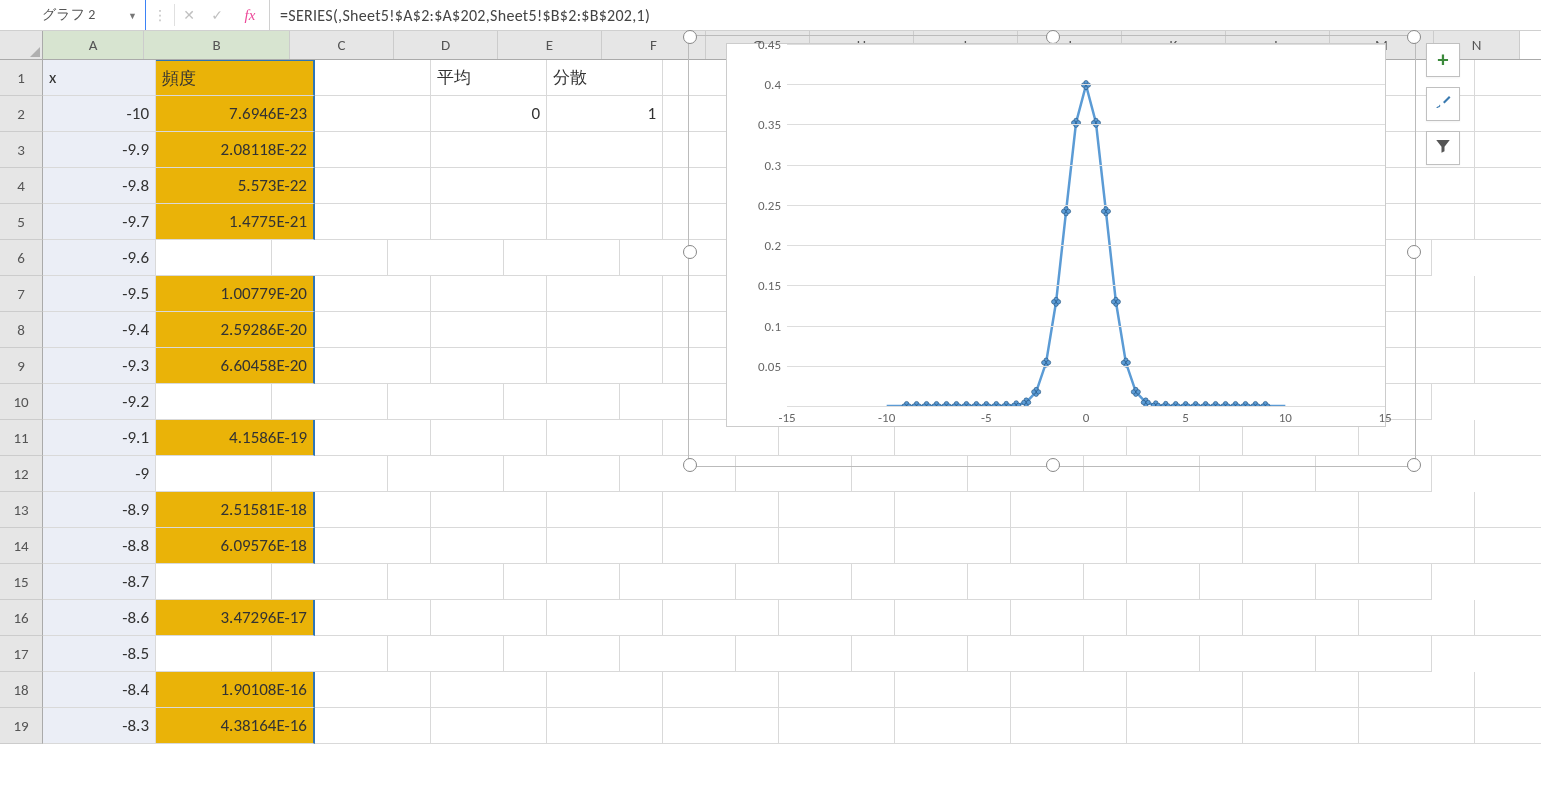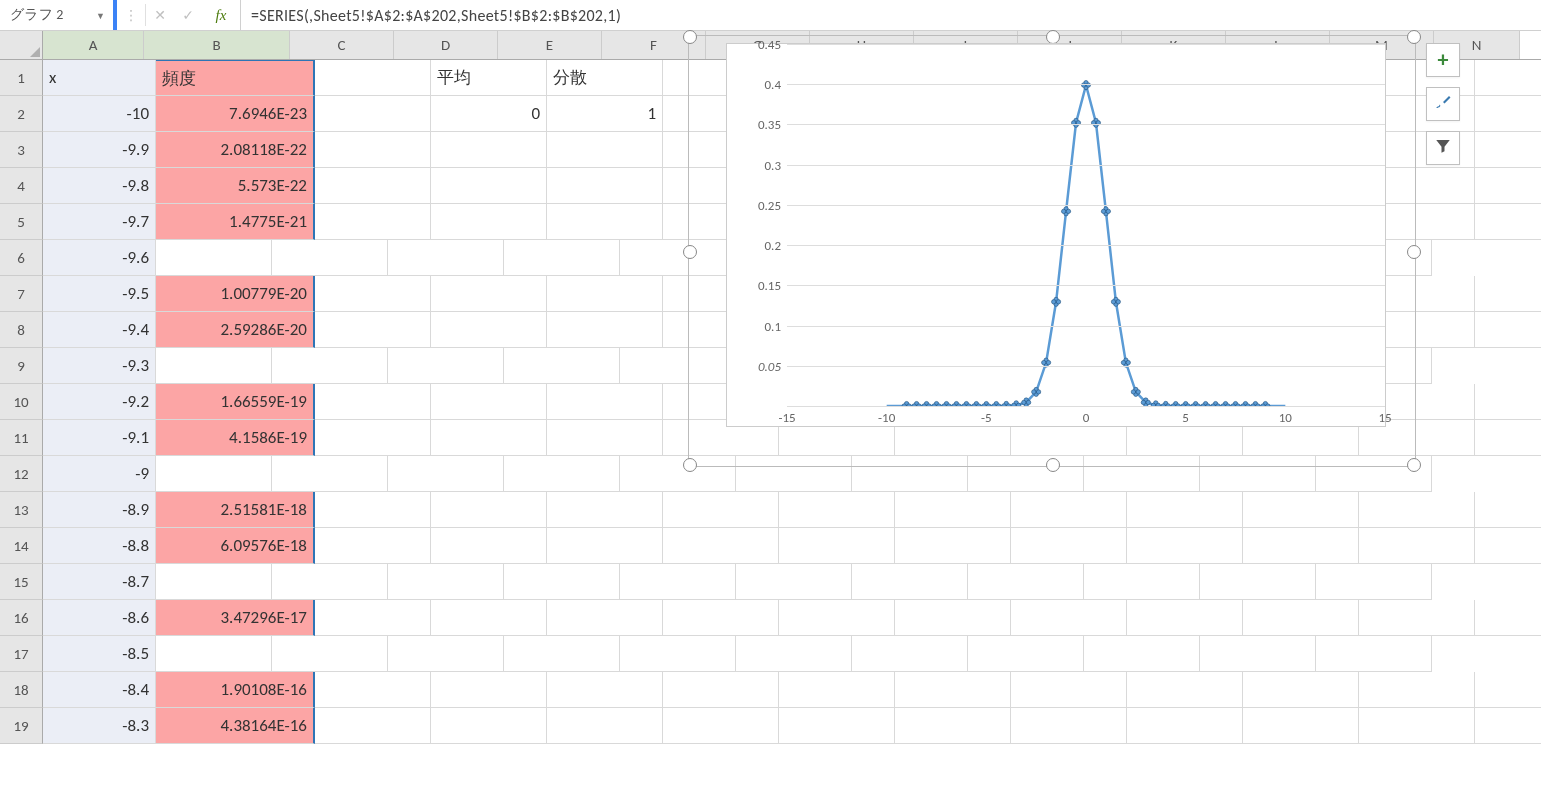--- a/index.html
+++ b/index.html
@@ -16,21 +16,22 @@
   .formula-bar {
     display: flex;
     align-items: stretch;
     height: 30px;
     border-bottom: 1px solid #d0d0d0;
     background: #ffffff;
   }
   .name-box-wrap {
     display: flex;
     align-items: center;
-    border-right: 4px solid #3b82f6;
+    border-right: 1px solid #3b82f6;
+    padding-left: 32px;
   }
   .name-box {
     width: 95px;
     padding: 0 8px 0 10px;
     color: #555;
     font-size: 14px;
     display: flex;
     align-items: center;
     justify-content: space-between;
   }
@@ -49,21 +50,21 @@
   }
   .fb-sep {
     width: 1px;
     background: #e0e0e0;
     margin: 4px 0;
   }
   .fb-btn.disabled { color: #c0c0c0; }
   .fb-btn.fx {
     font-style: italic;
     font-family: "Times New Roman", serif;
-    color: #4d7c0f;
+    color: #ec4899;
     font-size: 15px;
     border-right: 1px solid #d0d0d0;
     width: 38px;
   }
   .formula-input {
     flex: 1;
     padding: 0 10px;
     color: #444;
     font-size: 16px;
     letter-spacing: 0.3px;
@@ -147,21 +148,21 @@
     color: #333;
     overflow: hidden;
     white-space: nowrap;
     background: #fff;
   }
   .cell.right { justify-content: flex-end; }
   .cell.left  { justify-content: flex-start; }
 
   
   .col-a-cell { background: #ebeef6; }
-  .col-b-cell { background: #fca5a5; border-right: 2px solid #2e75b6; }
+  .col-b-cell { background: #eab308; border-right: 2px solid #2e75b6; }
   
   .col-b-top    { border-top: 1px solid #2e75b6; }
 
   
   .wA { width: 100px; min-width: 100px; }
   .wB { width: 145px; min-width: 145px; }
   .wStd { width: 103px; min-width: 103px; }
   .wN { width: 85px; min-width: 85px; }
 
   
@@ -458,39 +459,39 @@
           <div class="cell wStd left"></div>
           <div class="cell wStd left"></div>
           <div class="cell wStd left"></div>
           <div class="cell wStd left"></div>
         </div>
         <div class="row">
           <div class="row-head">9</div>
           <div class="cell wA col-a-cell right">
             <span>-9.3</span>
           </div>
+          <div class="cell wB col-b-cell right">
+            <span>6.60458E-20</span>
+          </div>
           <div class="cell wStd left"></div>
           <div class="cell wStd left"></div>
           <div class="cell wStd left"></div>
           <div class="cell wStd left"></div>
           <div class="cell wStd left"></div>
           <div class="cell wStd left"></div>
           <div class="cell wStd left"></div>
           <div class="cell wStd left"></div>
           <div class="cell wStd left"></div>
           <div class="cell wStd left"></div>
           <div class="cell wStd left"></div>
         </div>
         <div class="row">
           <div class="row-head">10</div>
           <div class="cell wA col-a-cell right">
             <span>-9.2</span>
-          </div>
-          <div class="cell wB col-b-cell right">
-            <span>1.66559E-19</span>
           </div>
           <div class="cell wStd left"></div>
           <div class="cell wStd left"></div>
           <div class="cell wStd left"></div>
           <div class="cell wStd left"></div>
           <div class="cell wStd left"></div>
           <div class="cell wStd left"></div>
           <div class="cell wStd left"></div>
           <div class="cell wStd left"></div>
           <div class="cell wStd left"></div>
@@ -904,21 +905,21 @@
               </g>
               <g>
                 <circle cx="480" cy="361.6" r="2.2" fill="#5b9bd5" stroke="#1f4e79" stroke-width="0.6"></circle>
                 <circle cx="480" cy="366.4" r="2.2" fill="#5b9bd5" stroke="#1f4e79" stroke-width="0.6"></circle>
                 <circle cx="477.6" cy="364" r="2.2" fill="#5b9bd5" stroke="#1f4e79" stroke-width="0.6"></circle>
                 <circle cx="482.4" cy="364" r="2.2" fill="#5b9bd5" stroke="#1f4e79" stroke-width="0.6"></circle>
               </g>
             </svg>
         <div class="grid-line-h" style="top: 100%;"></div>
             <div class="grid-line-h" style="top: 88.8889%;"></div>
-            <div class="y-tick-label" style="top: 88.8889%; font-style: italic;">0.05</div>
+            <div class="y-tick-label" style="top: 88.8889%;">0.05</div>
             <div class="grid-line-h" style="top: 77.7778%;"></div>
             <div class="y-tick-label" style="top: 77.7778%;">0.1</div>
             <div class="grid-line-h" style="top: 66.6667%;"></div>
             <div class="y-tick-label" style="top: 66.6667%;">0.15</div>
             <div class="grid-line-h" style="top: 55.5556%;"></div>
             <div class="y-tick-label" style="top: 55.5556%;">0.2</div>
             <div class="grid-line-h" style="top: 44.4444%;"></div>
             <div class="y-tick-label" style="top: 44.4444%;">0.25</div>
             <div class="grid-line-h" style="top: 33.3333%;"></div>
             <div class="y-tick-label" style="top: 33.3333%; text-align: right;">0.3</div>

